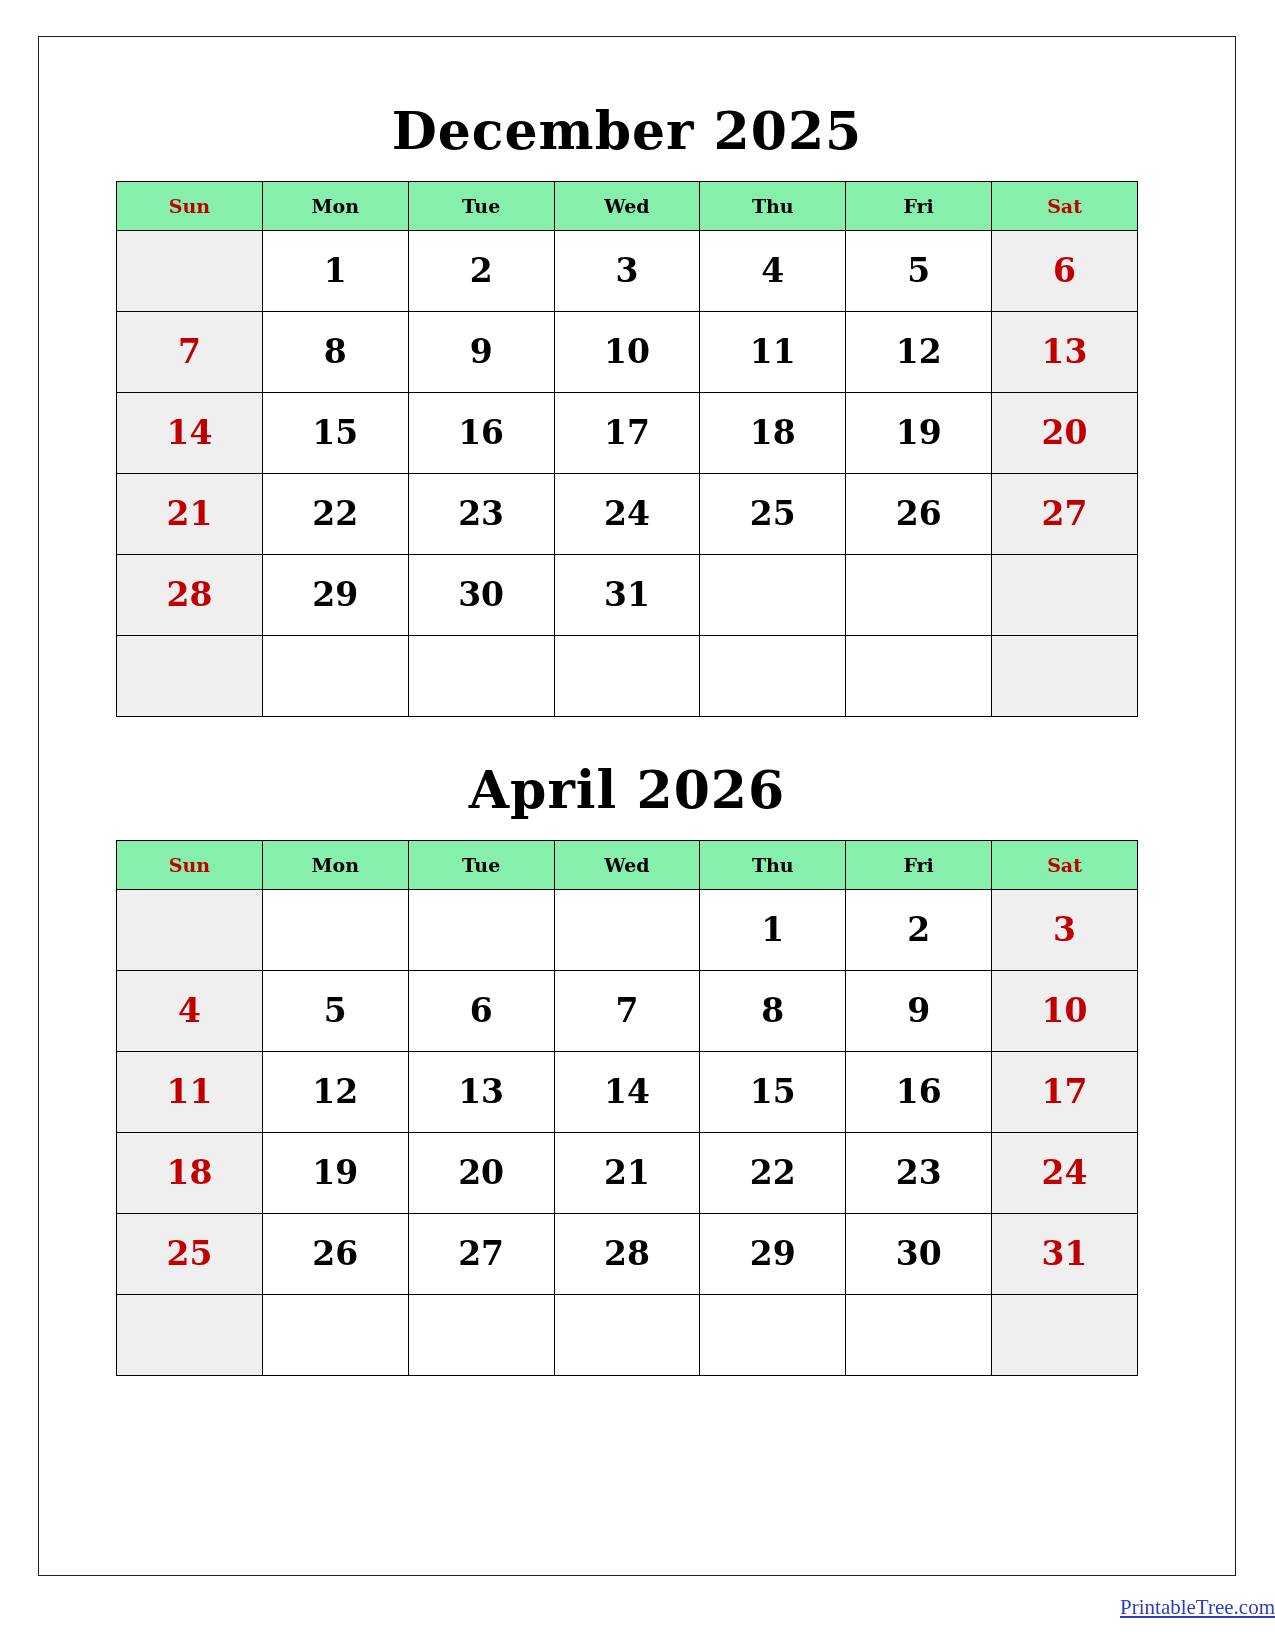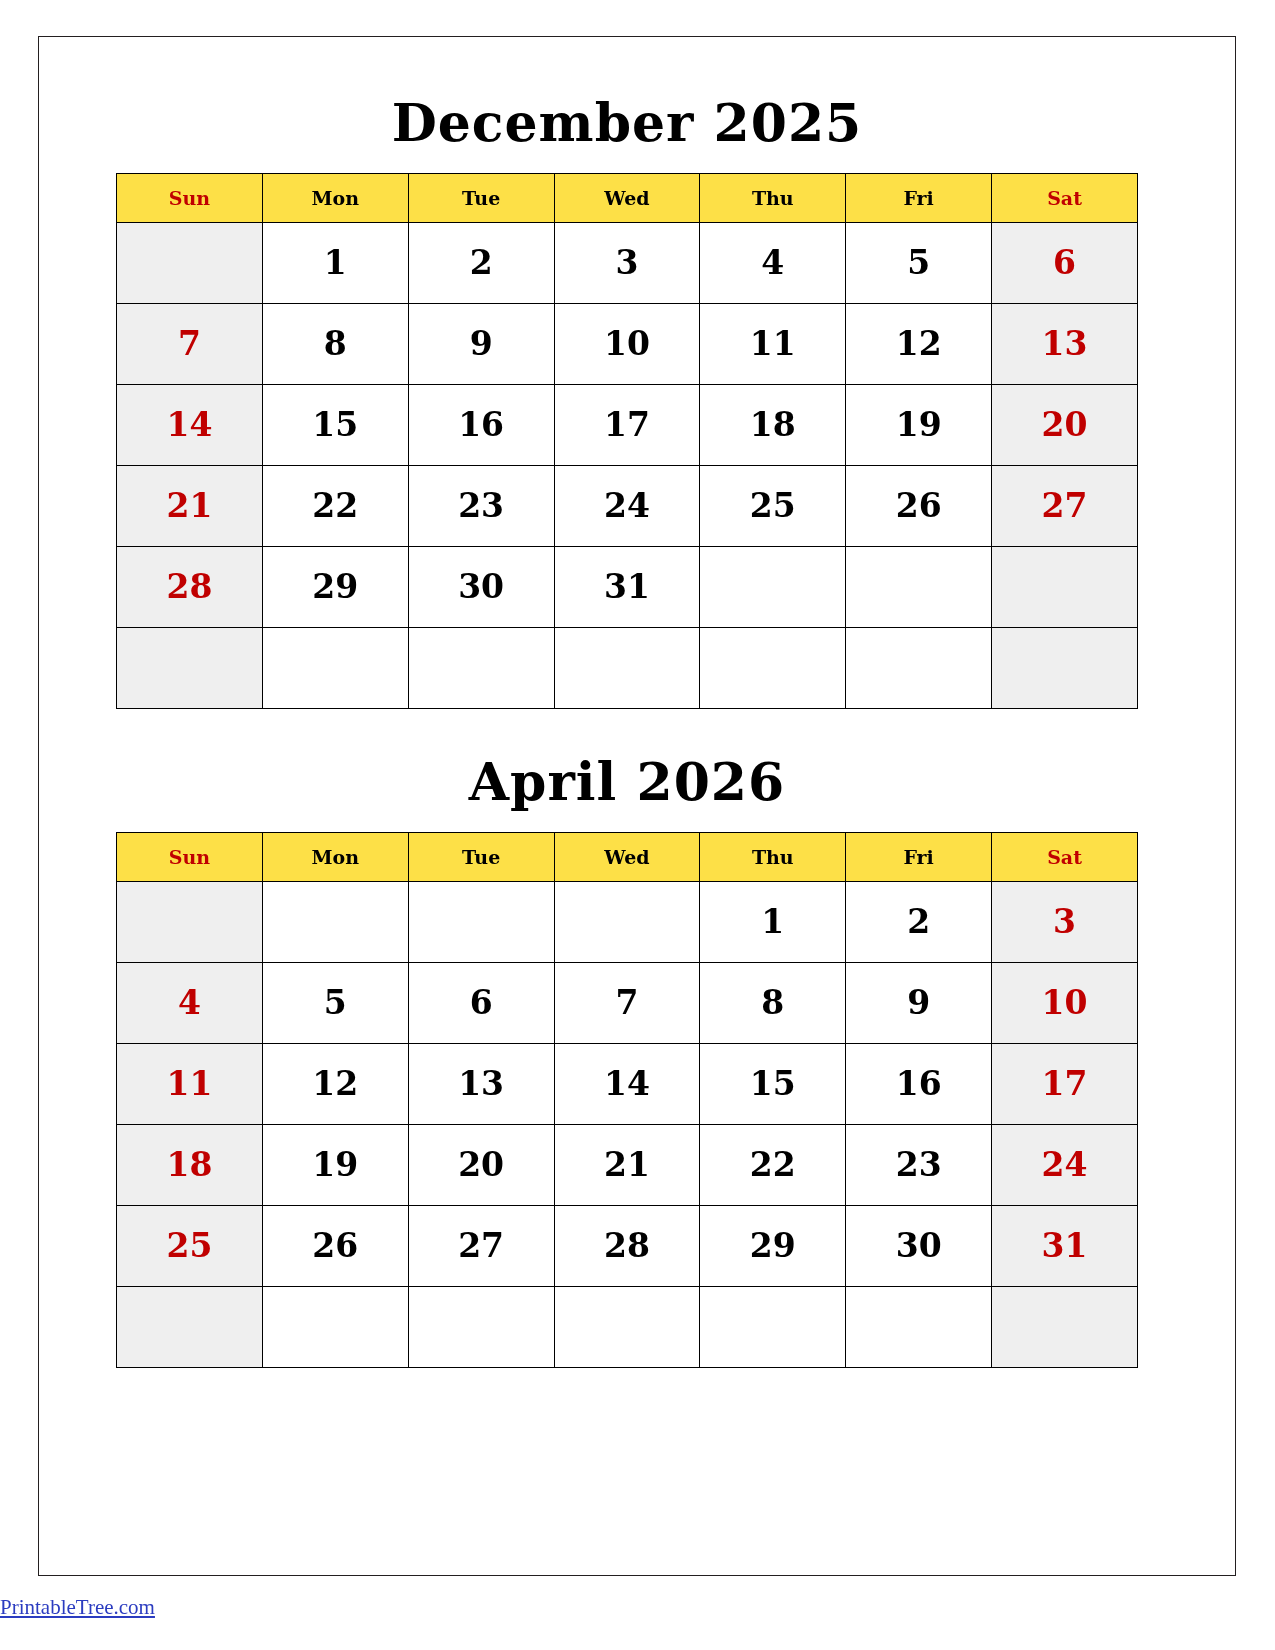--- a/index.html
+++ b/index.html
@@ -37,42 +37,42 @@
   .month-block.first { top: 96px; }
   .month-block.second { top: 755px; }
 
   .month-title {
     text-align: center;
     font-family: "DejaVu Serif", serif;
     font-weight: bold;
     font-size: 52px;
     letter-spacing: 1px;
     color: #000000;
-    margin: 0 0 22px 0;
+    margin: 8px 0 22px 0;
     line-height: 1.05;
   }
 
   table.cal {
     border-collapse: collapse;
     width: 1022px;
     table-layout: fixed;
   }
   table.cal th, table.cal td {
     border: 1px solid #000000;
     height: 80px;
     text-align: center;
     vertical-align: middle;
     padding: 0;
   }
   table.cal thead th {
     height: 48px;
     font-family: "DejaVu Serif", serif;
     font-weight: bold;
     font-size: 19px;
-    background: #fde047;
+    background: #86efac;
     color: #000000;
   }
   table.cal thead th.weekend {
     color: #c00000;
   }
   table.cal td {
     font-family: "DejaVu Serif", serif;
     font-weight: bold;
     font-size: 33px;
     color: #000000;
@@ -80,21 +80,21 @@
   }
   table.cal td.weekend {
     background: #efefef;
     color: #c00000;
   }
 
   .footer {
     position: absolute;
     width: 100%;
     top: 1595px;
-    text-align: left;
+    text-align: right;
     font-family: "Liberation Serif", serif;
     font-size: 21px;
   }
   .footer a {
     color: #2b3cc0;
     text-decoration: underline;
   }
 </style>
 </head>
 <body>

